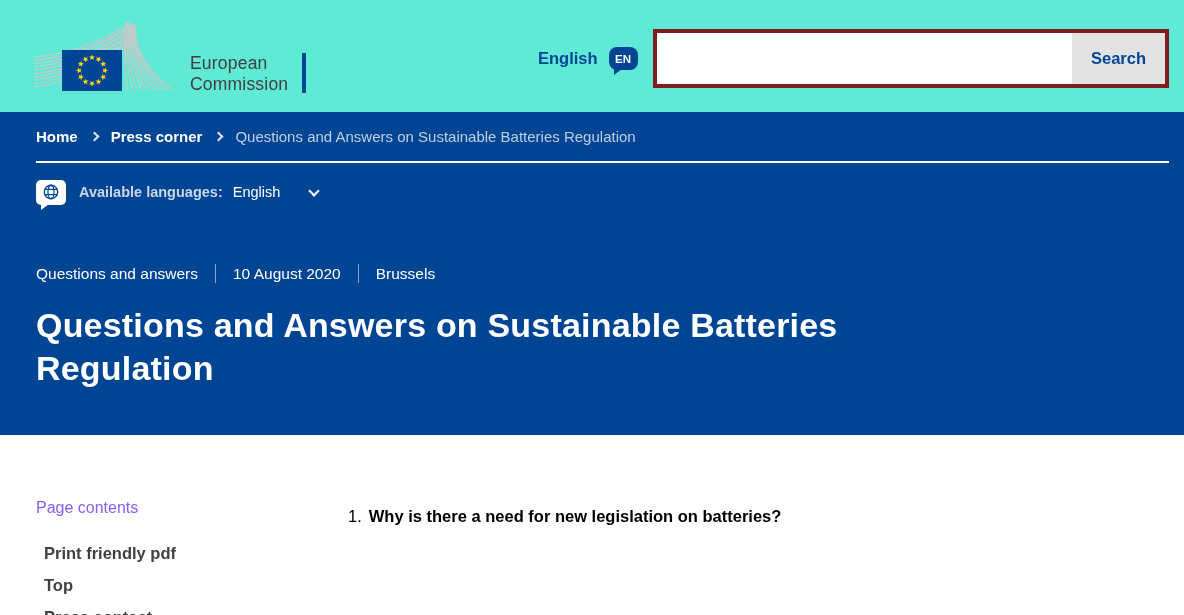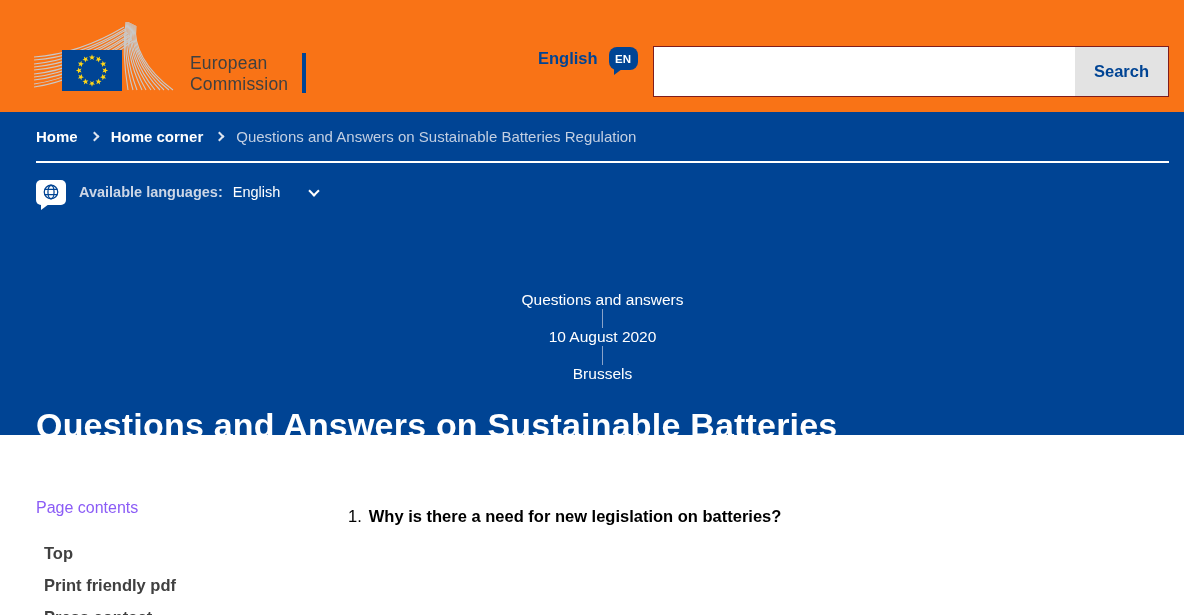--- a/index.html
+++ b/index.html
@@ -5,37 +5,37 @@
   * { box-sizing: border-box; }
   html, body {
     margin: 0; padding: 0;
     width: 1184px; height: 615px;
     overflow: hidden;
     background: #fff;
     font-family: "Liberation Sans", sans-serif;
   }
 
   
-  .header { position: relative; height: 112px; background: #f97316; }
+  .header { position: relative; height: 112px; background: #5eead4; }
 
   .logo { position: absolute; left: 34px; top: 20px; display: flex; align-items: flex-start; cursor: pointer; }
   .logo-art { width: 148px; height: 72px; display: block; }
   .logo-text { margin-left: 8px; margin-top: 33px; font-size: 17.5px; line-height: 21px; color: #404040; letter-spacing: 0.2px; }
   .logo-bar { width: 4px; height: 40px; background: #004494; margin-left: 14px; margin-top: 33px; }
 
   .lang { position: absolute; top: 47px; left: 538px; display: flex; align-items: center; cursor: pointer; }
   .lang-label-top { color: #004494; font-weight: bold; font-size: 16.5px; }
   .en-badge { position: relative; margin-left: 11px; width: 29px; height: 23px; background: #004494;
     border-radius: 8px; color: #fff; font-size: 11.5px; font-weight: bold;
     display: flex; align-items: center; justify-content: center; }
   .en-badge::after { content: ""; position: absolute; left: 5px; bottom: -5px;
     border-top: 6px solid #004494; border-right: 8px solid transparent; }
 
-  .search-bar { position: absolute; left: 653px; top: 46px; width: 516px; height: 51px;
-    border: 1px solid #7f1d1d; display: flex; background: #fff; }
+  .search-bar { position: absolute; left: 653px; top: 29px; width: 516px; height: 59px;
+    border: 4px solid #7f1d1d; display: flex; background: #fff; }
   .search-input { flex: 1; border: none; outline: none; font-size: 16px; padding: 0 14px;
     font-family: "Liberation Sans", sans-serif; }
   .search-btn { width: 93px; background: #e3e3e3; border: none; color: #004494;
     font-weight: bold; font-size: 16.5px; cursor: pointer; font-family: "Liberation Sans", sans-serif; }
 
   
   .hero { background: #004494; color: #fff; height: 323px; overflow: hidden; }
   .hero-inner { margin: 0 15px 0 36px; }
 
   .breadcrumb { height: 49px; display: flex; align-items: center; font-size: 15px; }
@@ -50,21 +50,21 @@
   .globe-bubble { position: relative; width: 30px; height: 25px; background: #fff; border-radius: 5px;
     display: flex; align-items: center; justify-content: center; }
   .globe-bubble::after { content: ""; position: absolute; left: 5px; bottom: -5px;
     border-top: 6px solid #fff; border-right: 8px solid transparent; }
   .lang-bar-label { margin-left: 13px; font-weight: bold; font-size: 14.5px; color: #ccd6e6; }
   .lang-select { margin-left: 10px; display: flex; align-items: center; cursor: pointer; }
   .lang-select-value { font-size: 14.5px; color: #fff; }
   .chev-down { width: 8px; height: 8px; border-right: 2px solid #fff; border-bottom: 2px solid #fff;
     transform: rotate(45deg); margin-left: 30px; margin-top: -3px; }
 
-  .meta { display: flex; align-items: center; margin-top: 84px; font-size: 15.5px; color: #fff; flex-direction: column; }
+  .meta { display: flex; align-items: center; margin-top: 57px; font-size: 15.5px; color: #fff; }
   .meta-sep { width: 1px; height: 19px; background: #8aa3c9; margin: 0 17px; }
 
   .page-title { margin: 21px 0 0 0; font-size: 34px; line-height: 43px; font-weight: bold;
     color: #fff; max-width: 980px; letter-spacing: 0.2px; }
 
   
   .page-body { display: flex; padding: 64px 0 0 36px; }
 
   .toc { width: 294px; flex: 0 0 auto; }
   .toc-title { font-size: 16px; color: #8b5cf6; margin: 0 0 27px 0; font-weight: normal; }
@@ -145,21 +145,21 @@
     <button class="search-btn">Search</button>
   </div>
 </div>
 
 <div class="hero">
   <div class="hero-inner">
 
     <div class="breadcrumb">
       <a class="crumb">Home</a>
       <span class="bc-sep"></span>
-      <a class="crumb">Home corner</a>
+      <a class="crumb">Press corner</a>
       <span class="bc-sep"></span>
       <span class="crumb-current">Questions and Answers on Sustainable Batteries Regulation</span>
     </div>
 
     <hr class="hero-hr">
 
     <div class="lang-bar">
       <span class="globe-bubble">
         <svg width="18" height="18" viewBox="0 0 20 20">
           <g fill="none" stroke="#004494" stroke-width="1.4">
@@ -185,22 +185,22 @@
     </div>
 
     <h1 class="page-title">Questions and Answers on Sustainable Batteries Regulation</h1>
   </div>
 </div>
 
 <div class="page-body">
 
   <div class="toc">
     <h2 class="toc-title">Page contents</h2>
+    <a class="toc-link">Print friendly pdf</a>
     <a class="toc-link">Top</a>
-    <a class="toc-link">Print friendly pdf</a>
     <a class="toc-link">Press contact</a>
   </div>
 
   <div class="content">
     <div class="qa-q">
       <span class="qa-num">1.</span>
       <span class="qa-question">Why is there a need for new legislation on batteries?</span>
     </div>
   </div>
 

